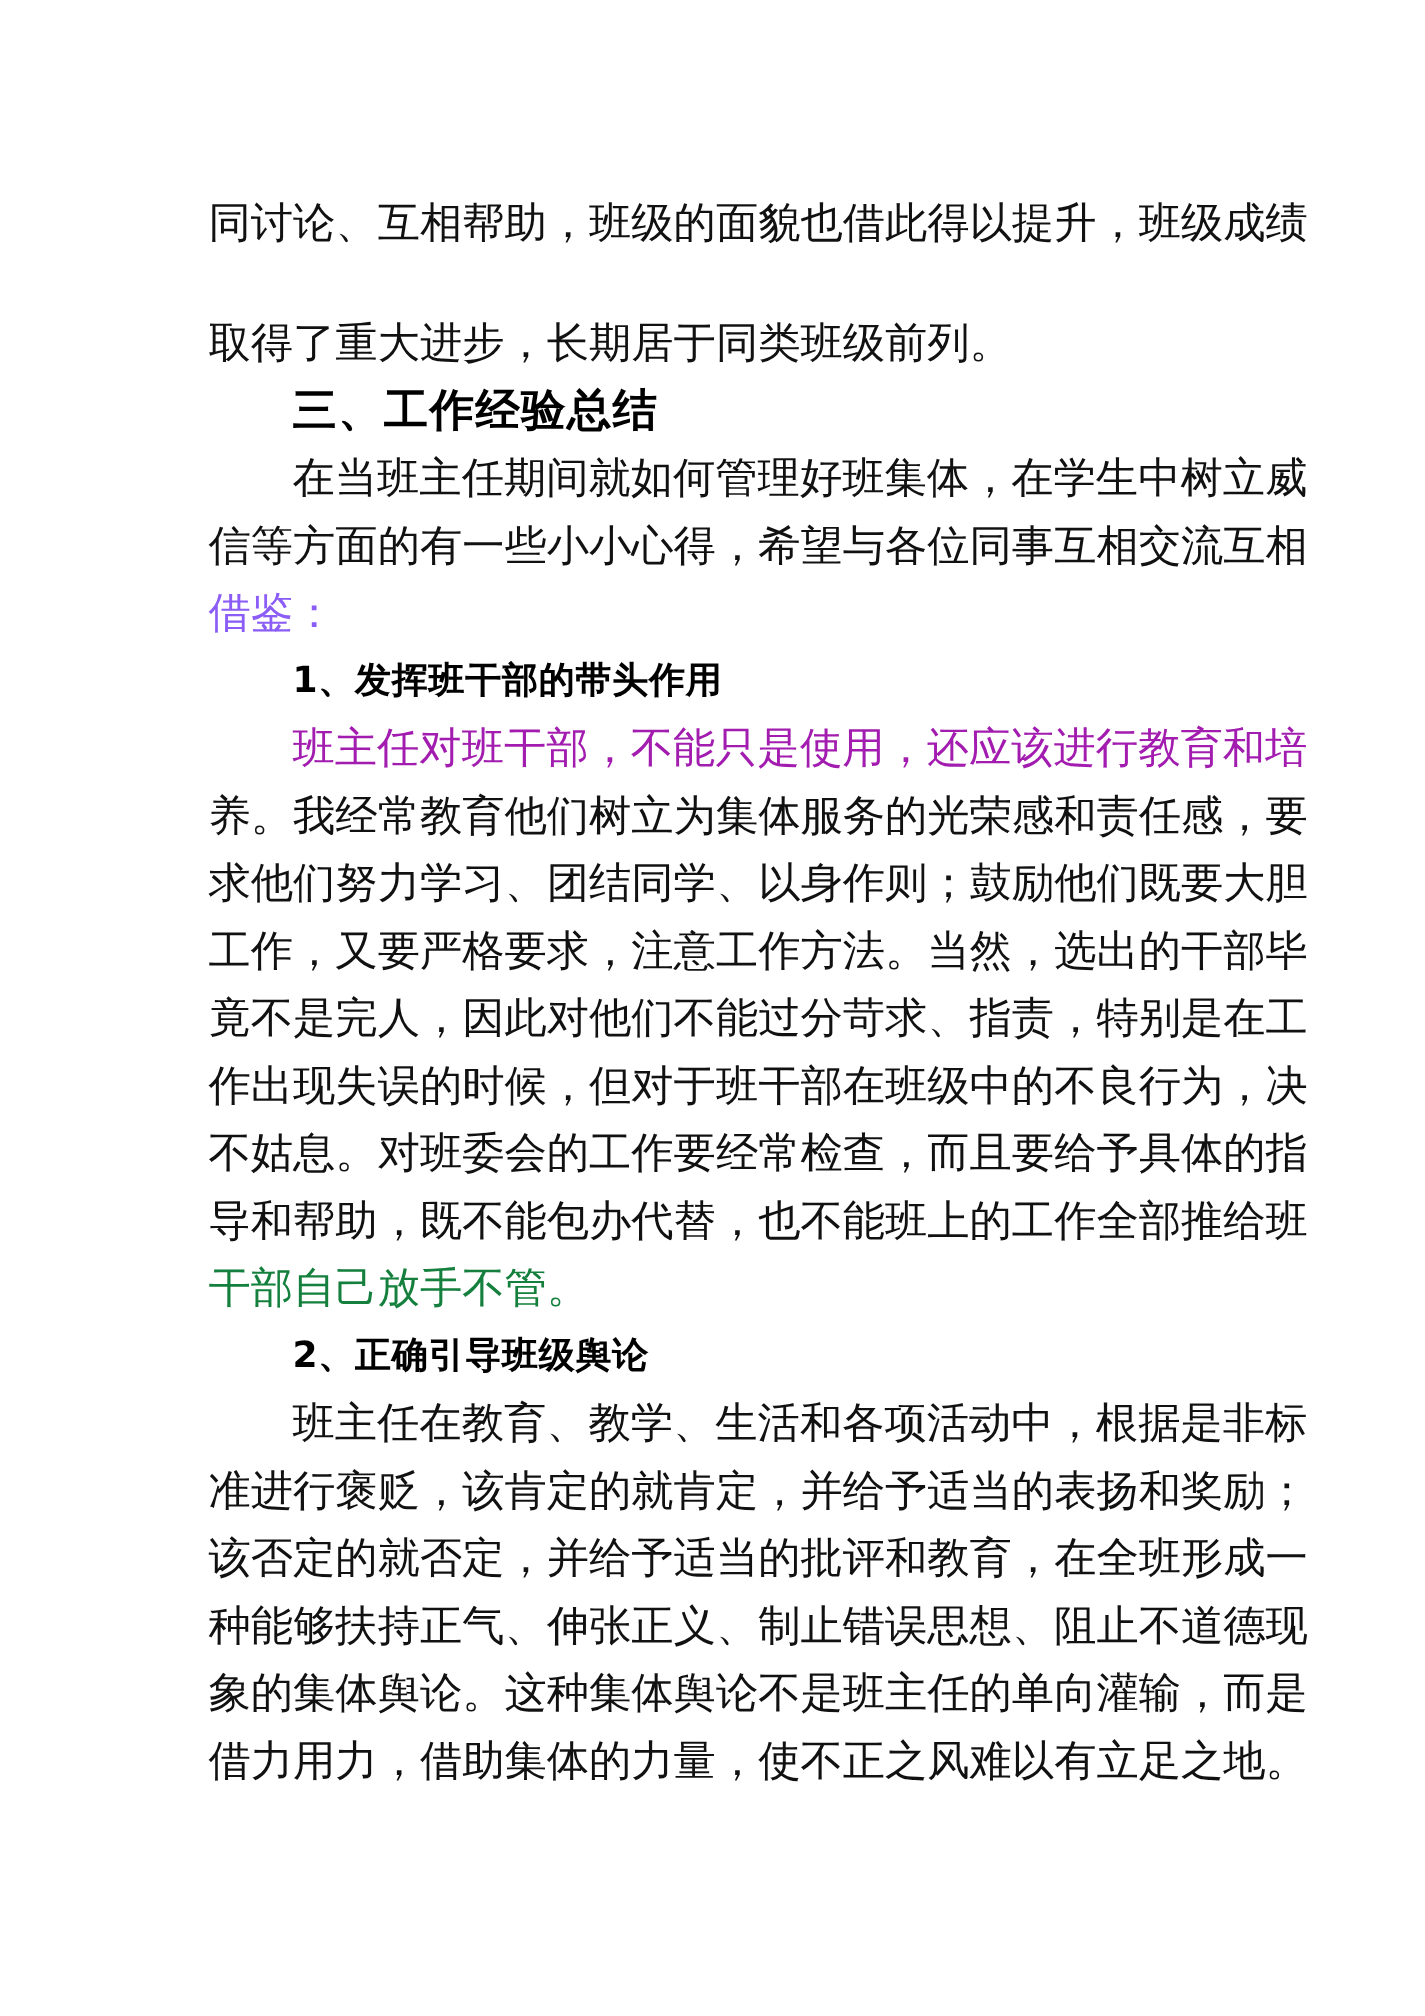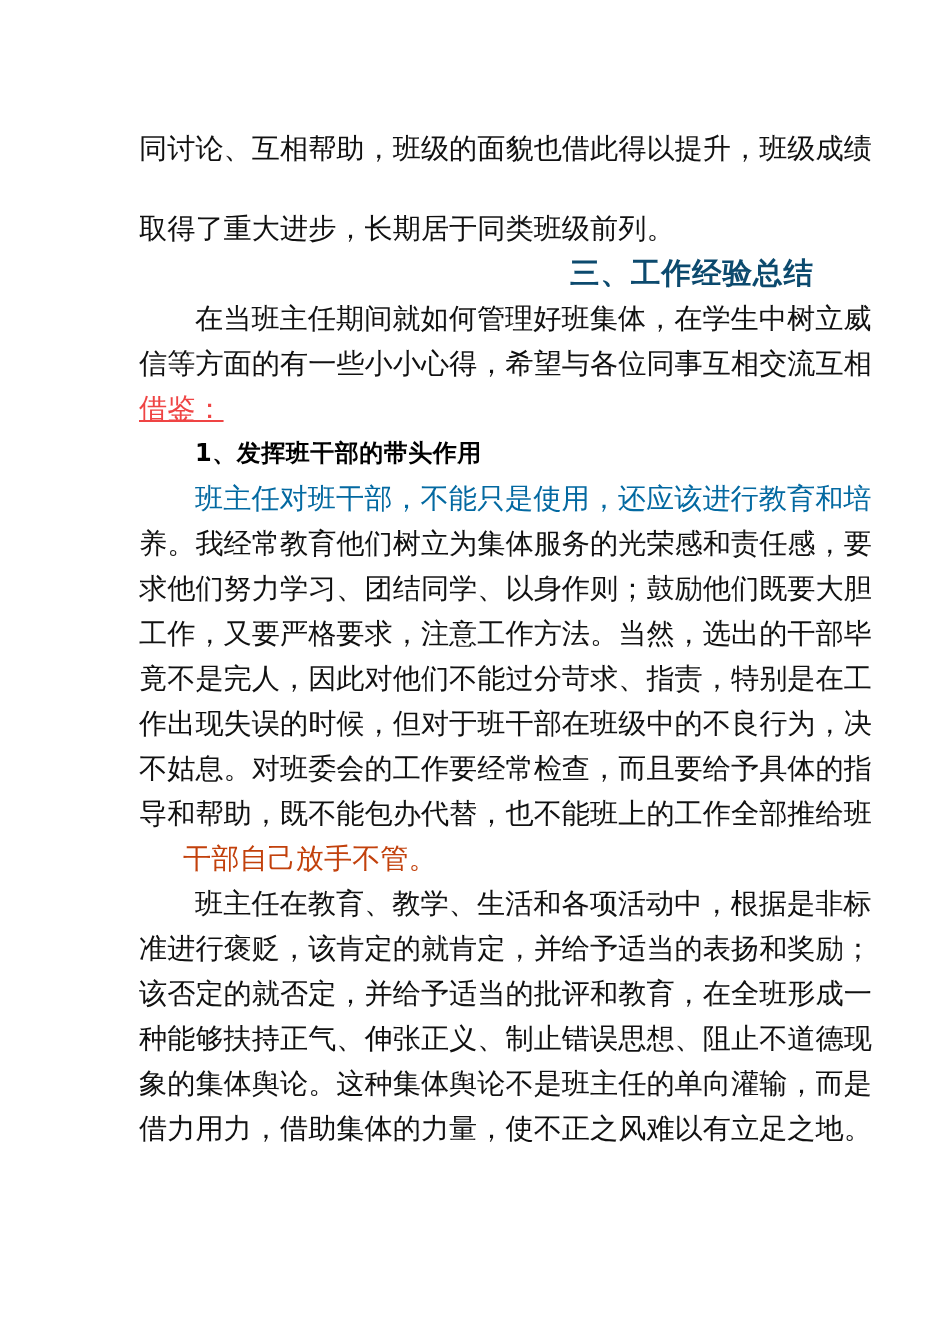--- a/index.html
+++ b/index.html
@@ -113,21 +113,21 @@
           <span>升</span>
           <span>，</span>
           <span>班</span>
           <span>级</span>
           <span>成</span>
           <span>绩</span>
         </div>
         <div class="line body" style="color: rgb(17, 17, 17); margin-top: 35px;">取得了重大进步，长期居于同类班级前列。</div>
       </div>
       <div class="para">
-        <div class="line heading major indent2" style="color: #0c4a6e; text-align: right;">三、工作经验总结</div>
+        <div class="line heading major indent2" style="color: #000000;">三、工作经验总结</div>
       </div>
       <div class="para">
         <div class="line body indent2" style="color: rgb(17, 17, 17);">在当班主任期间就如何管理好班集体，在学生中树立威</div>
         <div class="line body just" style="color: rgb(17, 17, 17);">
           <span>信</span>
           <span>等</span>
           <span>方</span>
           <span>面</span>
           <span>的</span>
           <span>有</span>
@@ -145,27 +145,27 @@
           <span>位</span>
           <span>同</span>
           <span>事</span>
           <span>互</span>
           <span>相</span>
           <span>交</span>
           <span>流</span>
           <span>互</span>
           <span>相</span>
         </div>
-        <div class="line body" style="color: #ef4444; text-decoration: underline;">借鉴：</div>
+        <div class="line body" style="color: #8b5cf6;">借鉴：</div>
       </div>
       <div class="para">
         <div class="line heading indent2" style="color: rgb(0, 0, 0);">1、发挥班干部的带头作用</div>
       </div>
       <div class="para">
-        <div class="line body indent2" style="color: #0369a1;">班主任对班干部，不能只是使用，还应该进行教育和培</div>
+        <div class="line body indent2" style="color: #a21caf;">班主任对班干部，不能只是使用，还应该进行教育和培</div>
         <div class="line body just" style="color: rgb(17, 17, 17);">
           <span>养</span>
           <span>。</span>
           <span>我</span>
           <span>经</span>
           <span>常</span>
           <span>教</span>
           <span>育</span>
           <span>他</span>
           <span>们</span>
@@ -348,21 +348,24 @@
           <span>上</span>
           <span>的</span>
           <span>工</span>
           <span>作</span>
           <span>全</span>
           <span>部</span>
           <span>推</span>
           <span>给</span>
           <span>班</span>
         </div>
-        <div class="line body" style="color: #c2410c; margin-left: 44px;">干部自己放手不管。</div>
+        <div class="line body" style="color: #15803d;">干部自己放手不管。</div>
+      </div>
+      <div class="para">
+        <div class="line heading indent2" style="color: rgb(0, 0, 0);">2、正确引导班级舆论</div>
       </div>
       <div class="para">
         <div class="line body indent2" style="color: rgb(17, 17, 17);">班主任在教育、教学、生活和各项活动中，根据是非标</div>
         <div class="line body just" style="color: rgb(17, 17, 17);">
           <span>准</span>
           <span>进</span>
           <span>行</span>
           <span>褒</span>
           <span>贬</span>
           <span>，</span>

